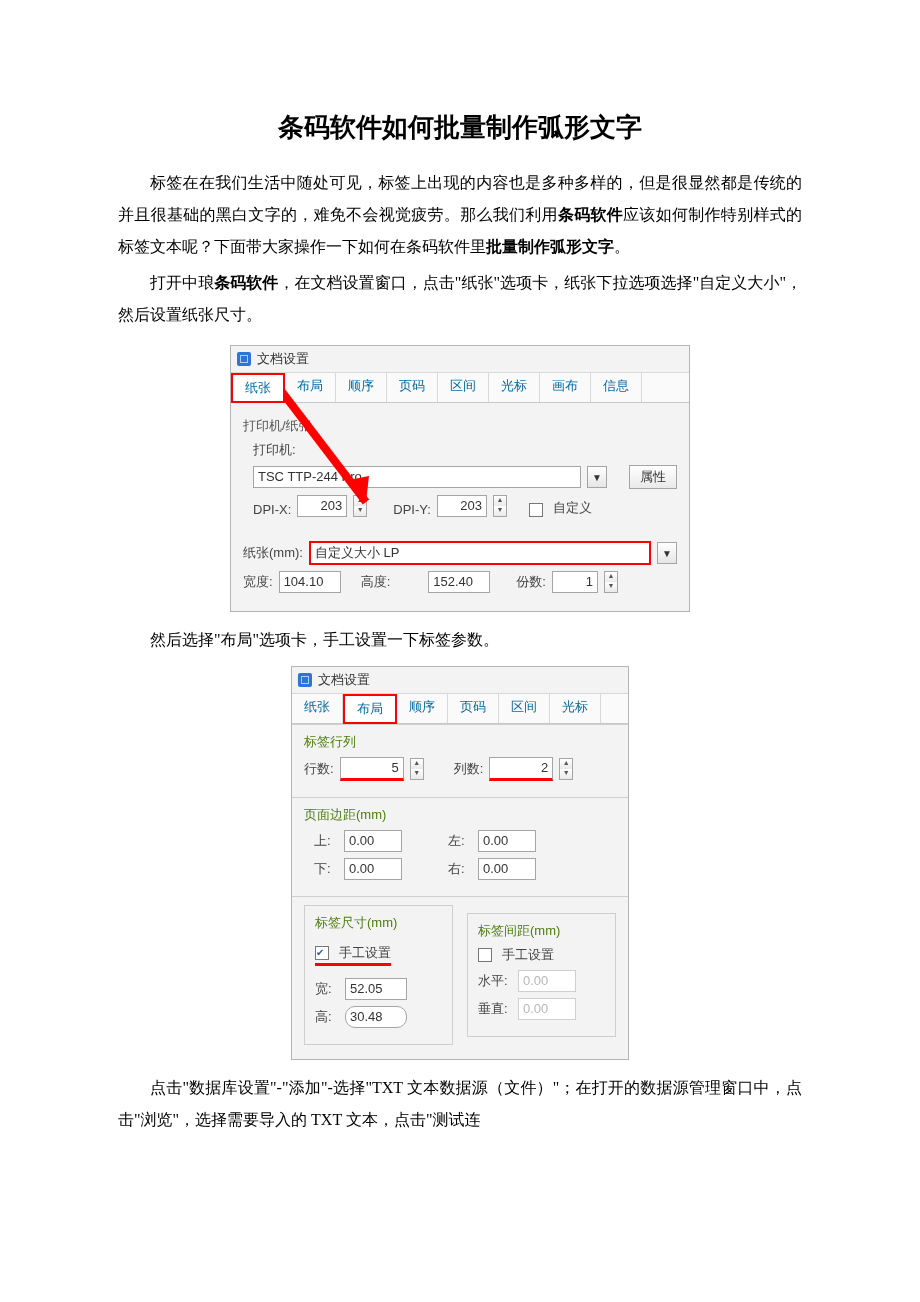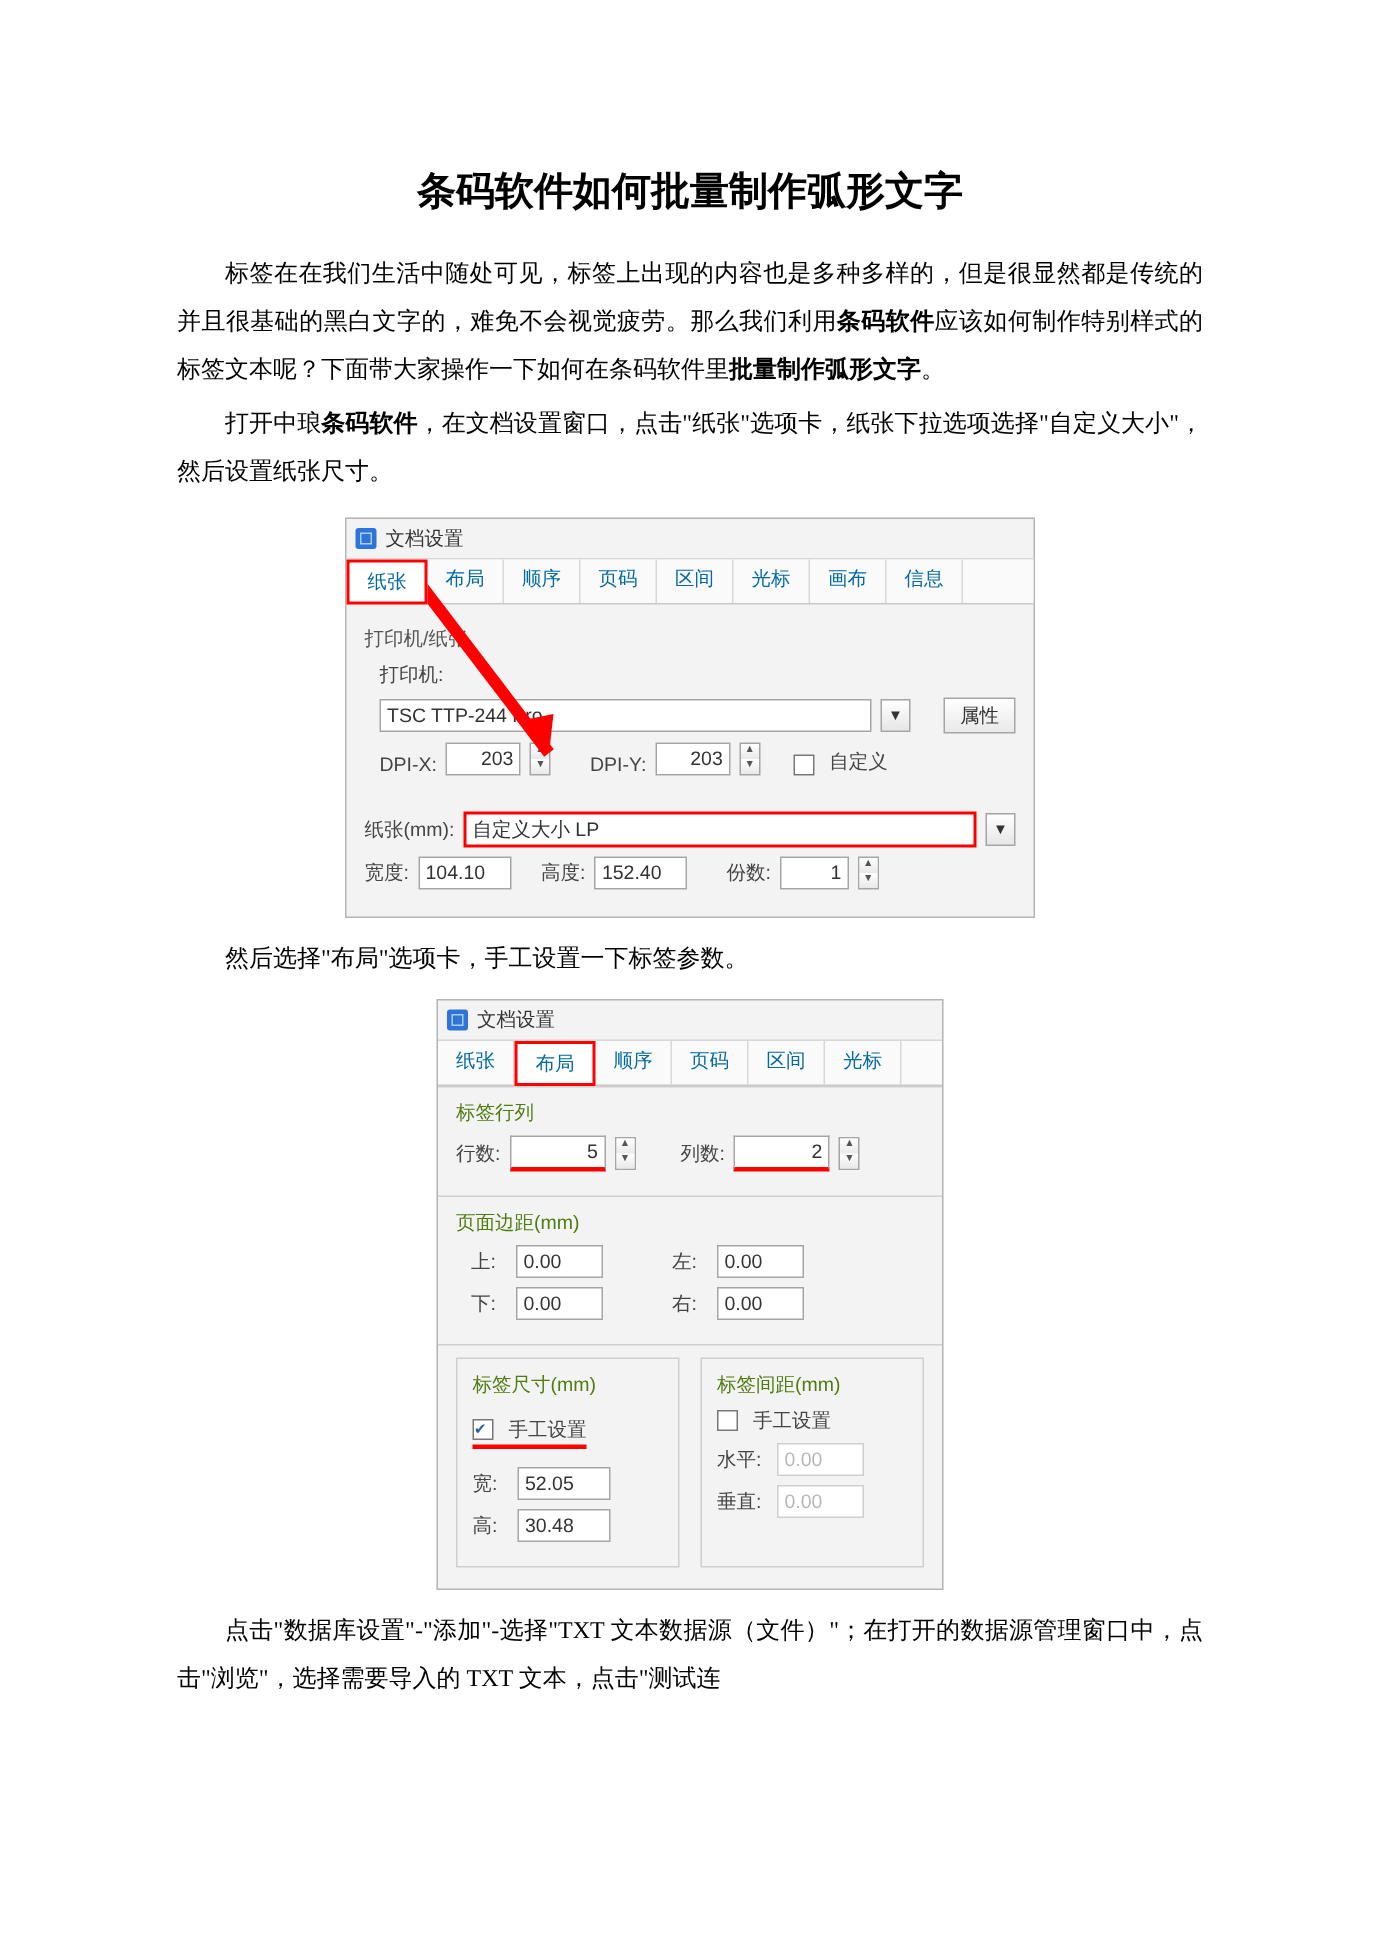--- a/index.html
+++ b/index.html
@@ -117,21 +117,21 @@
     background: #f3f3f3;
     font-family: "Microsoft YaHei", "SimSun", sans-serif;
     font-size: 13px; color: #333;
   }
   .group {
     border-top: 1px solid #d0d0d0;
     padding: 8px 12px 10px 12px;
   }
   .group-title { color: #4d7c0f; margin-bottom: 6px; }
   .red-under { border-bottom: 3px solid #ff0000; padding-bottom: 1px; }
-  .two-col { display: flex; gap: 14px; }
+  .two-col { display: flex; gap: 14px; align-items: center; }
   .col { flex: 1; }
   .sizebox {
     border: 1px solid #cfcfcf; padding: 8px 10px 10px 10px;
   }
   .disabled { color: #b7b7b7; border-color: #cfcfcf; }
 </style>
 </head>
 <body>
 
 <div class="page">
@@ -197,21 +197,21 @@
         <div class="row">
           <span class="lab">纸张(mm):</span>
           <span class="input redbox" style="flex:1;">自定义大小 LP</span>
           <div class="dropdown-btn">▼</div>
         </div>
         <div class="row">
           <span class="lab">宽度:</span>
           <span class="input" style="width:52px;">104.10</span>
           <span style="width:8px;"></span>
           <span class="lab">高度:</span>
-          <span class="input" style="width:52px;">152.40</span>
+          <span class="input" style="width:52px;margin-left:32px;">152.40</span>
           <span style="width:14px;"></span>
           <span class="lab">份数:</span>
           <span class="input" style="width:36px;text-align:right;">1</span>
           <span class="spin">
               <div>▲</div>
               <div>▼</div>
             </span>
         </div>
       </div>
     </div>
@@ -278,21 +278,21 @@
             <div class="row red-under" style="display:inline-flex;">
               <span class="chk checked"></span>
               <span class="lab">手工设置</span>
             </div>
             <div class="row">
               <span class="lab" style="width:24px;">宽:</span>
               <span class="input" style="width:52px;">52.05</span>
             </div>
             <div class="row">
               <span class="lab" style="width:24px;">高:</span>
-              <span class="input" style="width:52px;">30.48</span>
+              <span class="input" style="width:52px;border-radius:10px;">30.48</span>
             </div>
           </div>
           <div class="col sizebox">
             <div class="group-title">标签间距(mm)</div>
             <div class="row">
               <span class="chk"></span>
               <span class="lab">手工设置</span>
             </div>
             <div class="row">
               <span class="lab" style="width:34px;">水平:</span>

